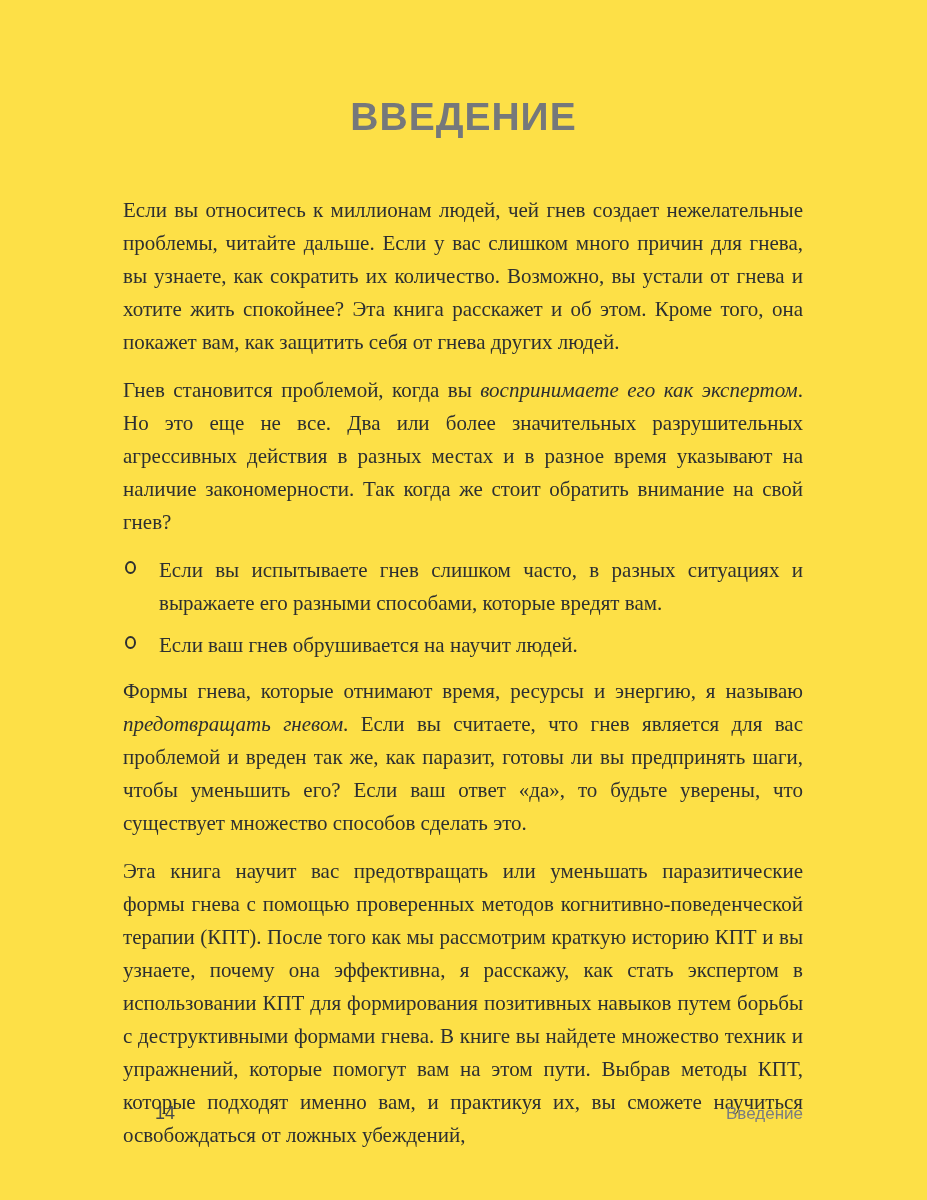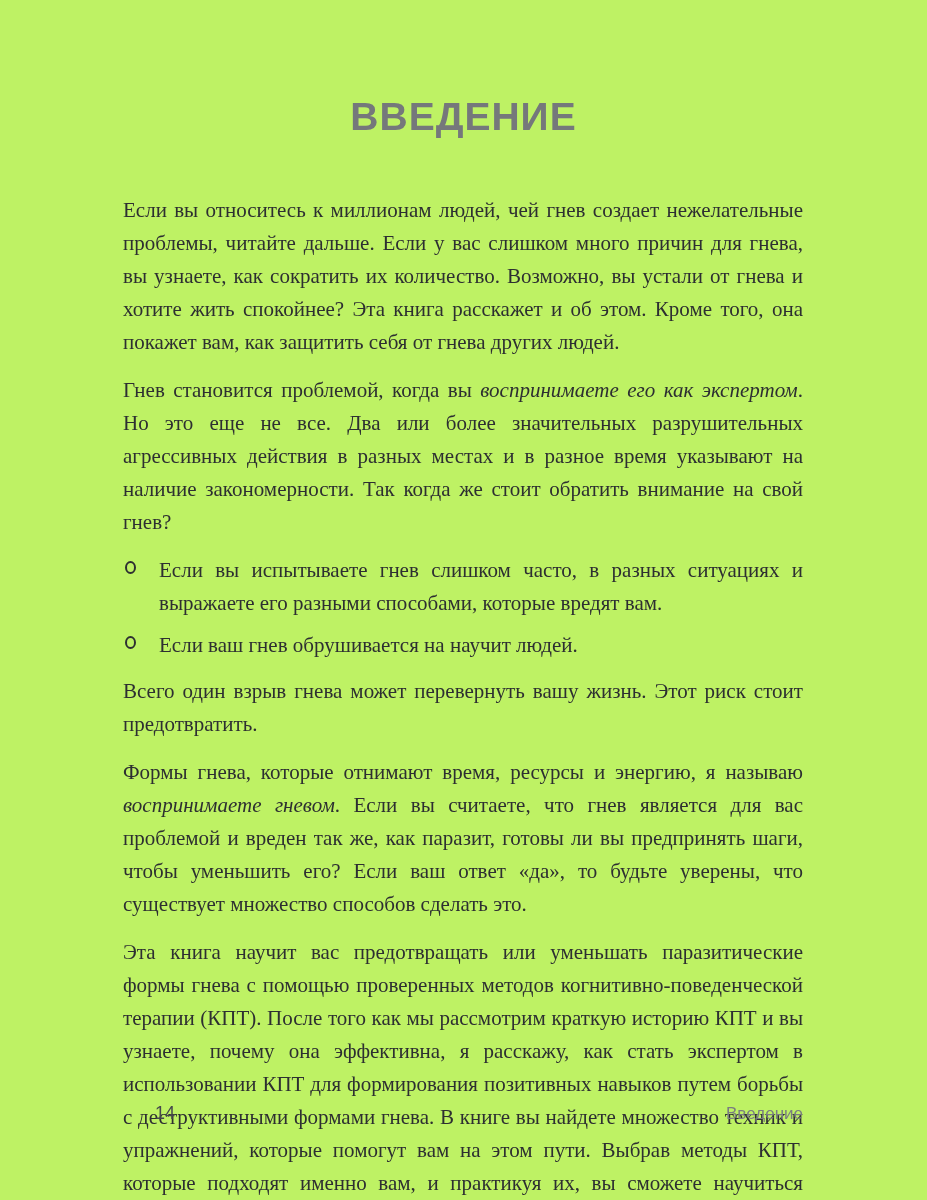--- a/index.html
+++ b/index.html
@@ -2,21 +2,21 @@
 <html lang="ru"><head>
 <meta charset="utf-8">
 <style>
   * { margin: 0; padding: 0; box-sizing: border-box; }
   html, body { background: #ffffff; }
   .page {
     position: relative;
     width: 927px;
     height: 1200px;
     margin: 0 auto;
-    background: #bef264;
+    background: #fde047;
     overflow: hidden;
     font-family: "Liberation Serif", serif;
   }
   .title {
     padding-top: 97px;
     text-align: center;
     font-family: "Liberation Sans", sans-serif;
     font-size: 39px;
     font-weight: 700;
     letter-spacing: 1px;
@@ -81,22 +81,21 @@
 
   <h1 class="title">ВВЕДЕНИЕ</h1>
 
   <div class="body-text">
       <p class="para">Если вы относитесь к миллионам людей, чей гнев создает нежелательные проблемы, читайте дальше. Если у вас слишком много причин для гнева, вы узнаете, как сократить их количество. Возможно, вы устали от гнева и хотите жить спокойнее? Эта книга расскажет и об этом. Кроме того, она покажет вам, как защитить себя от гнева других людей.</p>
       <p class="para">Гнев становится проблемой, когда вы <em>воспринимаете его как экспертом</em>. Но это еще не все. Два или более значительных разрушительных агрессивных действия в разных местах и в разное время указывают на наличие закономерности. Так когда же стоит обратить внимание на свой гнев?</p>
       <ul class="bullets">
         <li><span class="bullet-marker"></span><span>Если вы испытываете гнев слишком часто, в разных ситуациях и выражаете его разными способами, которые вредят вам.</span></li>
         <li><span class="bullet-marker"></span><span>Если ваш гнев обрушивается на научит людей.</span></li>
       </ul>
-      <p class="para">Всего один взрыв гнева может перевернуть вашу жизнь. Этот риск стоит предотвратить.</p>
-      <p class="para">Формы гнева, которые отнимают время, ресурсы и энергию, я называю <em>воспринимаете гневом</em>. Если вы считаете, что гнев является для вас проблемой и вреден так же, как паразит, готовы ли вы предпринять шаги, чтобы уменьшить его? Если ваш ответ «да», то будьте уверены, что существует множество способов сделать это.</p>
+      <p class="para">Формы гнева, которые отнимают время, ресурсы и энергию, я называю <em>предотвращать гневом</em>. Если вы считаете, что гнев является для вас проблемой и вреден так же, как паразит, готовы ли вы предпринять шаги, чтобы уменьшить его? Если ваш ответ «да», то будьте уверены, что существует множество способов сделать это.</p>
       <p class="para">Эта книга научит вас предотвращать или уменьшать паразитические формы гнева с помощью проверенных методов когнитивно-поведенческой терапии (КПТ). После того как мы рассмотрим краткую историю КПТ и вы узнаете, почему она эффективна, я расскажу, как стать экспертом в использовании КПТ для формирования позитивных навыков путем борьбы с деструктивными формами гнева. В книге вы найдете множество техник и упражнений, которые помогут вам на этом пути. Выбрав методы КПТ, которые подходят именно вам, и практикуя их, вы сможете научиться освобождаться от ложных убеждений,</p>
     </div>
 
   <div class="footer">
     <span class="page-number">14</span>
     <span class="running-title">Введение</span>
   </div>
 
 </div>
 

